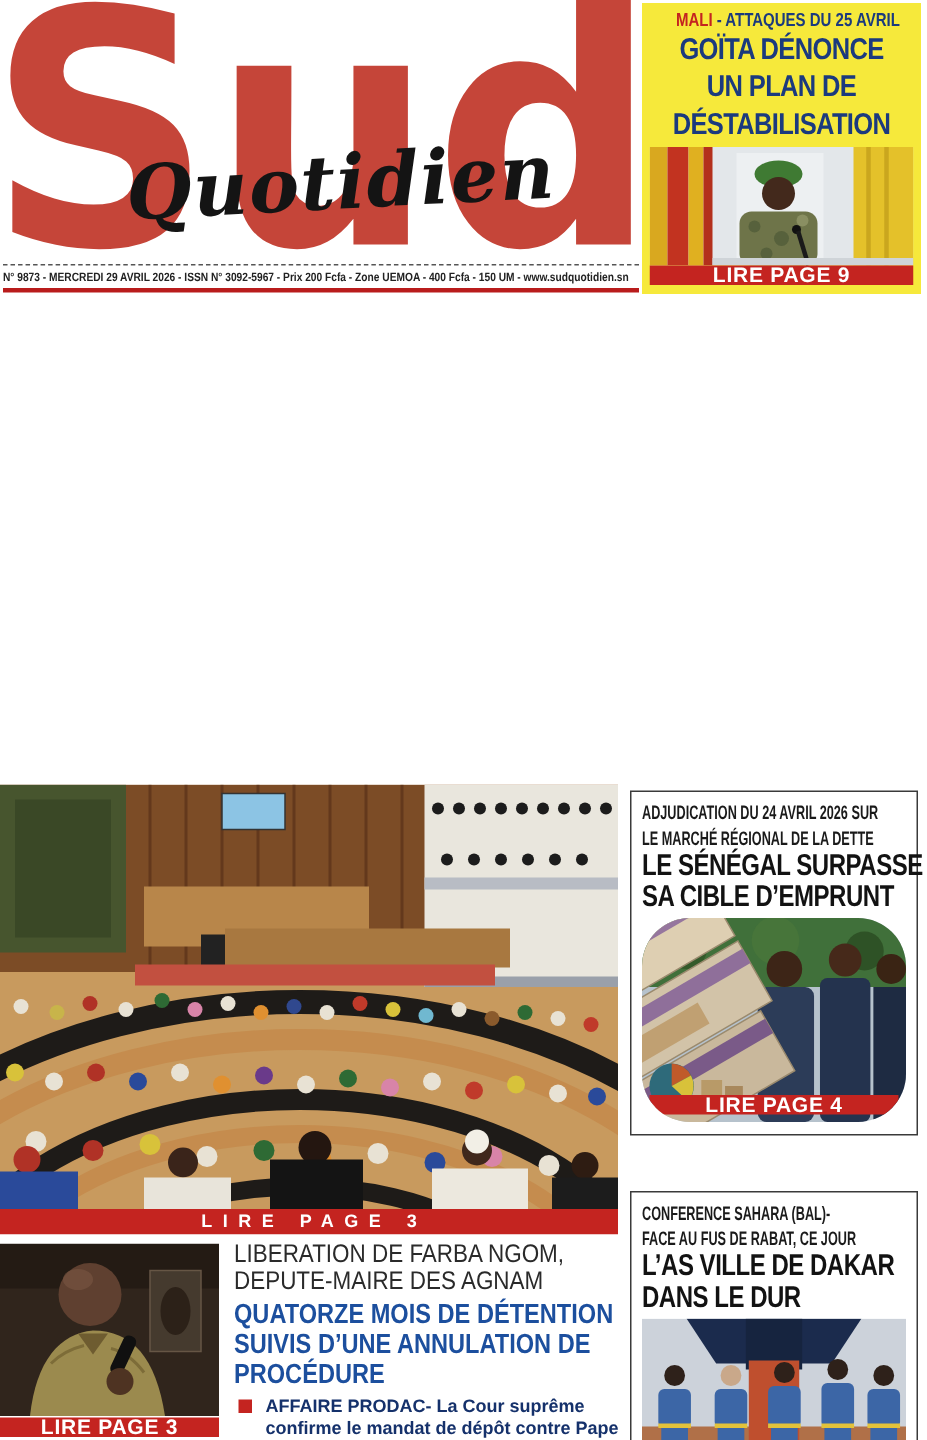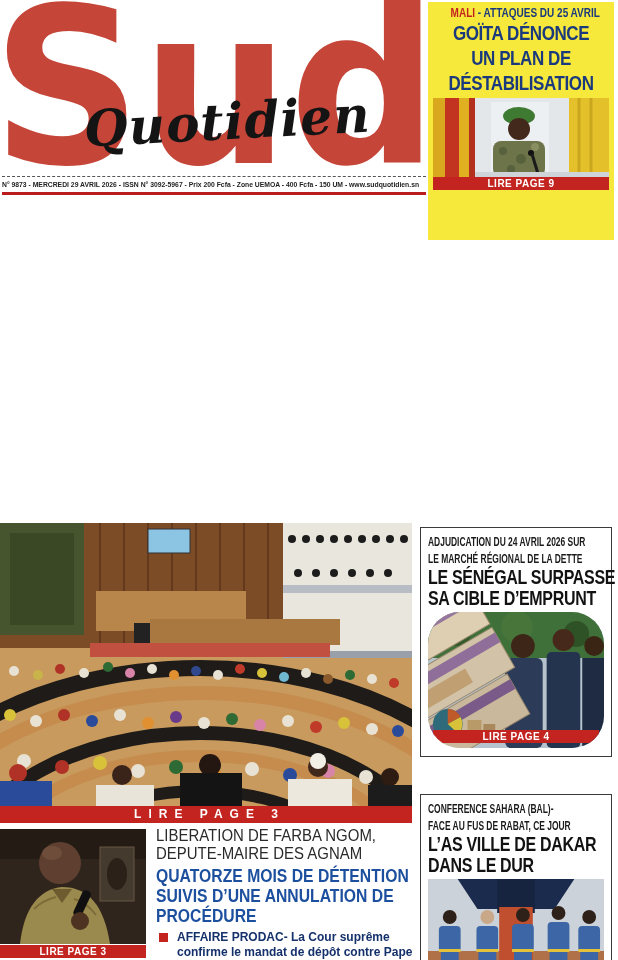--- a/index.html
+++ b/index.html
@@ -17,39 +17,39 @@
   
   .logo-wrap{position:absolute;left:0;top:0;width:430px;height:153px;}
   .quotidien{position:absolute;left:84px;top:92px;font-family:"DejaVu Serif",serif;
              font-style:italic;font-weight:bold;font-size:50px;color:#141414;
              transform:rotate(-3deg);letter-spacing:1px;}
   .info-line{position:absolute;left:2px;top:176px;width:424px;border-top:1px dashed #555;
              border-bottom:3px solid #b91c1c;padding:3px 0 3px;overflow:hidden;}
   .info-line span{display:block;white-space:nowrap;font-size:8px;font-weight:bold;color:#222;}
 
   
-  .mali{position:absolute;left:428px;top:2px;width:186px;height:238px;background:#f6e93b;
+  .mali{position:absolute;left:428px;top:2px;width:186px;height:194px;background:#f6e93b;
         text-align:center;padding:4px 5px;box-sizing:border-box;}
   .mali-kicker{font-size:12.5px;font-weight:bold;white-space:nowrap;color:#1b3a7e;}
   .mali-kicker .tag{color:#c42420;}
   .mali-head{margin-top:1px;font-size:20px;line-height:25px;font-weight:bold;color:#1b3a7e;
              letter-spacing:-.5px;}
   .mali-photo{position:relative;margin-top:2px;height:92px;overflow:hidden;}
 
   
   .lead-svg{position:absolute;left:0;top:197px;width:618px;height:315px;}
 
   
   .main-photo{position:absolute;left:0;top:523px;width:412px;height:300px;overflow:hidden;}
 
   
   .readbar{position:absolute;left:0;right:0;bottom:0;background:#c42420;color:#fff;
            font-weight:bold;text-align:center;}
   .bar-main{height:17px;line-height:17px;font-size:12px;letter-spacing:7px;padding-left:7px;}
-  .bar-sm{height:13px;line-height:13px;font-size:10px;letter-spacing:.5px;}
+  .bar-sm{height:13px;line-height:13px;font-size:14px;letter-spacing:.5px;}
   .bar-inset{left:5px;right:5px;bottom:5px;}
   .bar-inset2{left:4px;right:4px;bottom:3px;}
 
   
   .sbox{position:absolute;left:420px;width:192px;background:#fff;border:1.5px solid #3a3a3a;
         padding:5px 7px 6px;box-sizing:border-box;}
   .sbox-debt{top:527px;height:230px;}
   .sbox-basket{top:794px;height:177px;}
   .sbox .kicker{font-size:13px;font-weight:bold;color:#1a1a1a;line-height:17px;}
   .sbox .head{font-size:20px;font-weight:bold;color:#121212;line-height:21px;letter-spacing:-.4px;}

